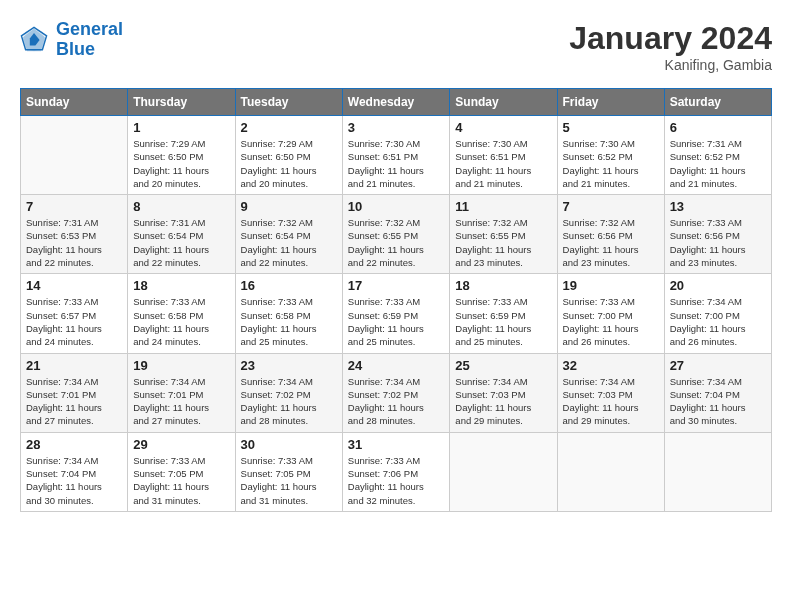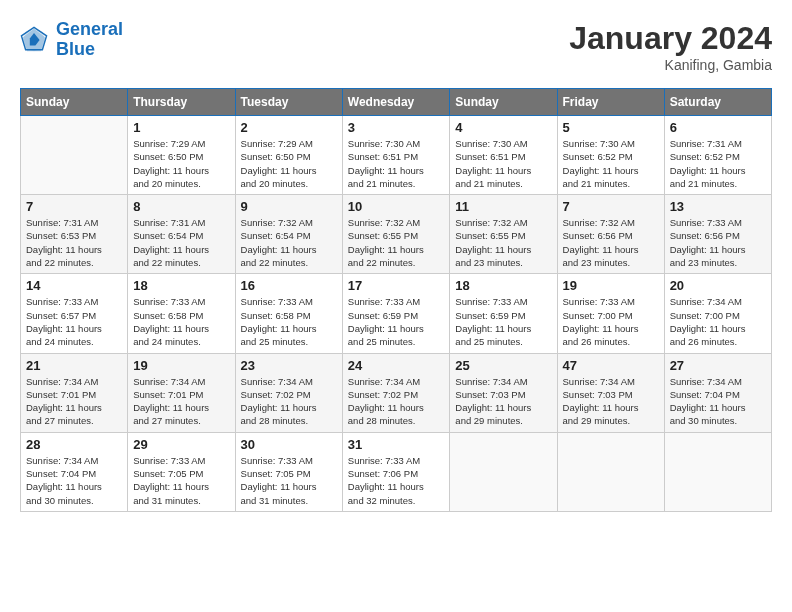--- a/index.html
+++ b/index.html
@@ -300,21 +300,21 @@
 and 28 minutes.</div>
         </td>
         <td>
           <span class="day-number">25</span>
           <div class="cell-info" style="white-space: pre-line;">Sunrise: 7:34 AM
 Sunset: 7:03 PM
 Daylight: 11 hours
 and 29 minutes.</div>
         </td>
         <td>
-          <span class="day-number">47</span>
+          <span class="day-number">32</span>
           <div class="cell-info" style="white-space: pre-line;">Sunrise: 7:34 AM
 Sunset: 7:03 PM
 Daylight: 11 hours
 and 29 minutes.</div>
         </td>
         <td>
           <span class="day-number">27</span>
           <div class="cell-info" style="white-space: pre-line;">Sunrise: 7:34 AM
 Sunset: 7:04 PM
 Daylight: 11 hours

